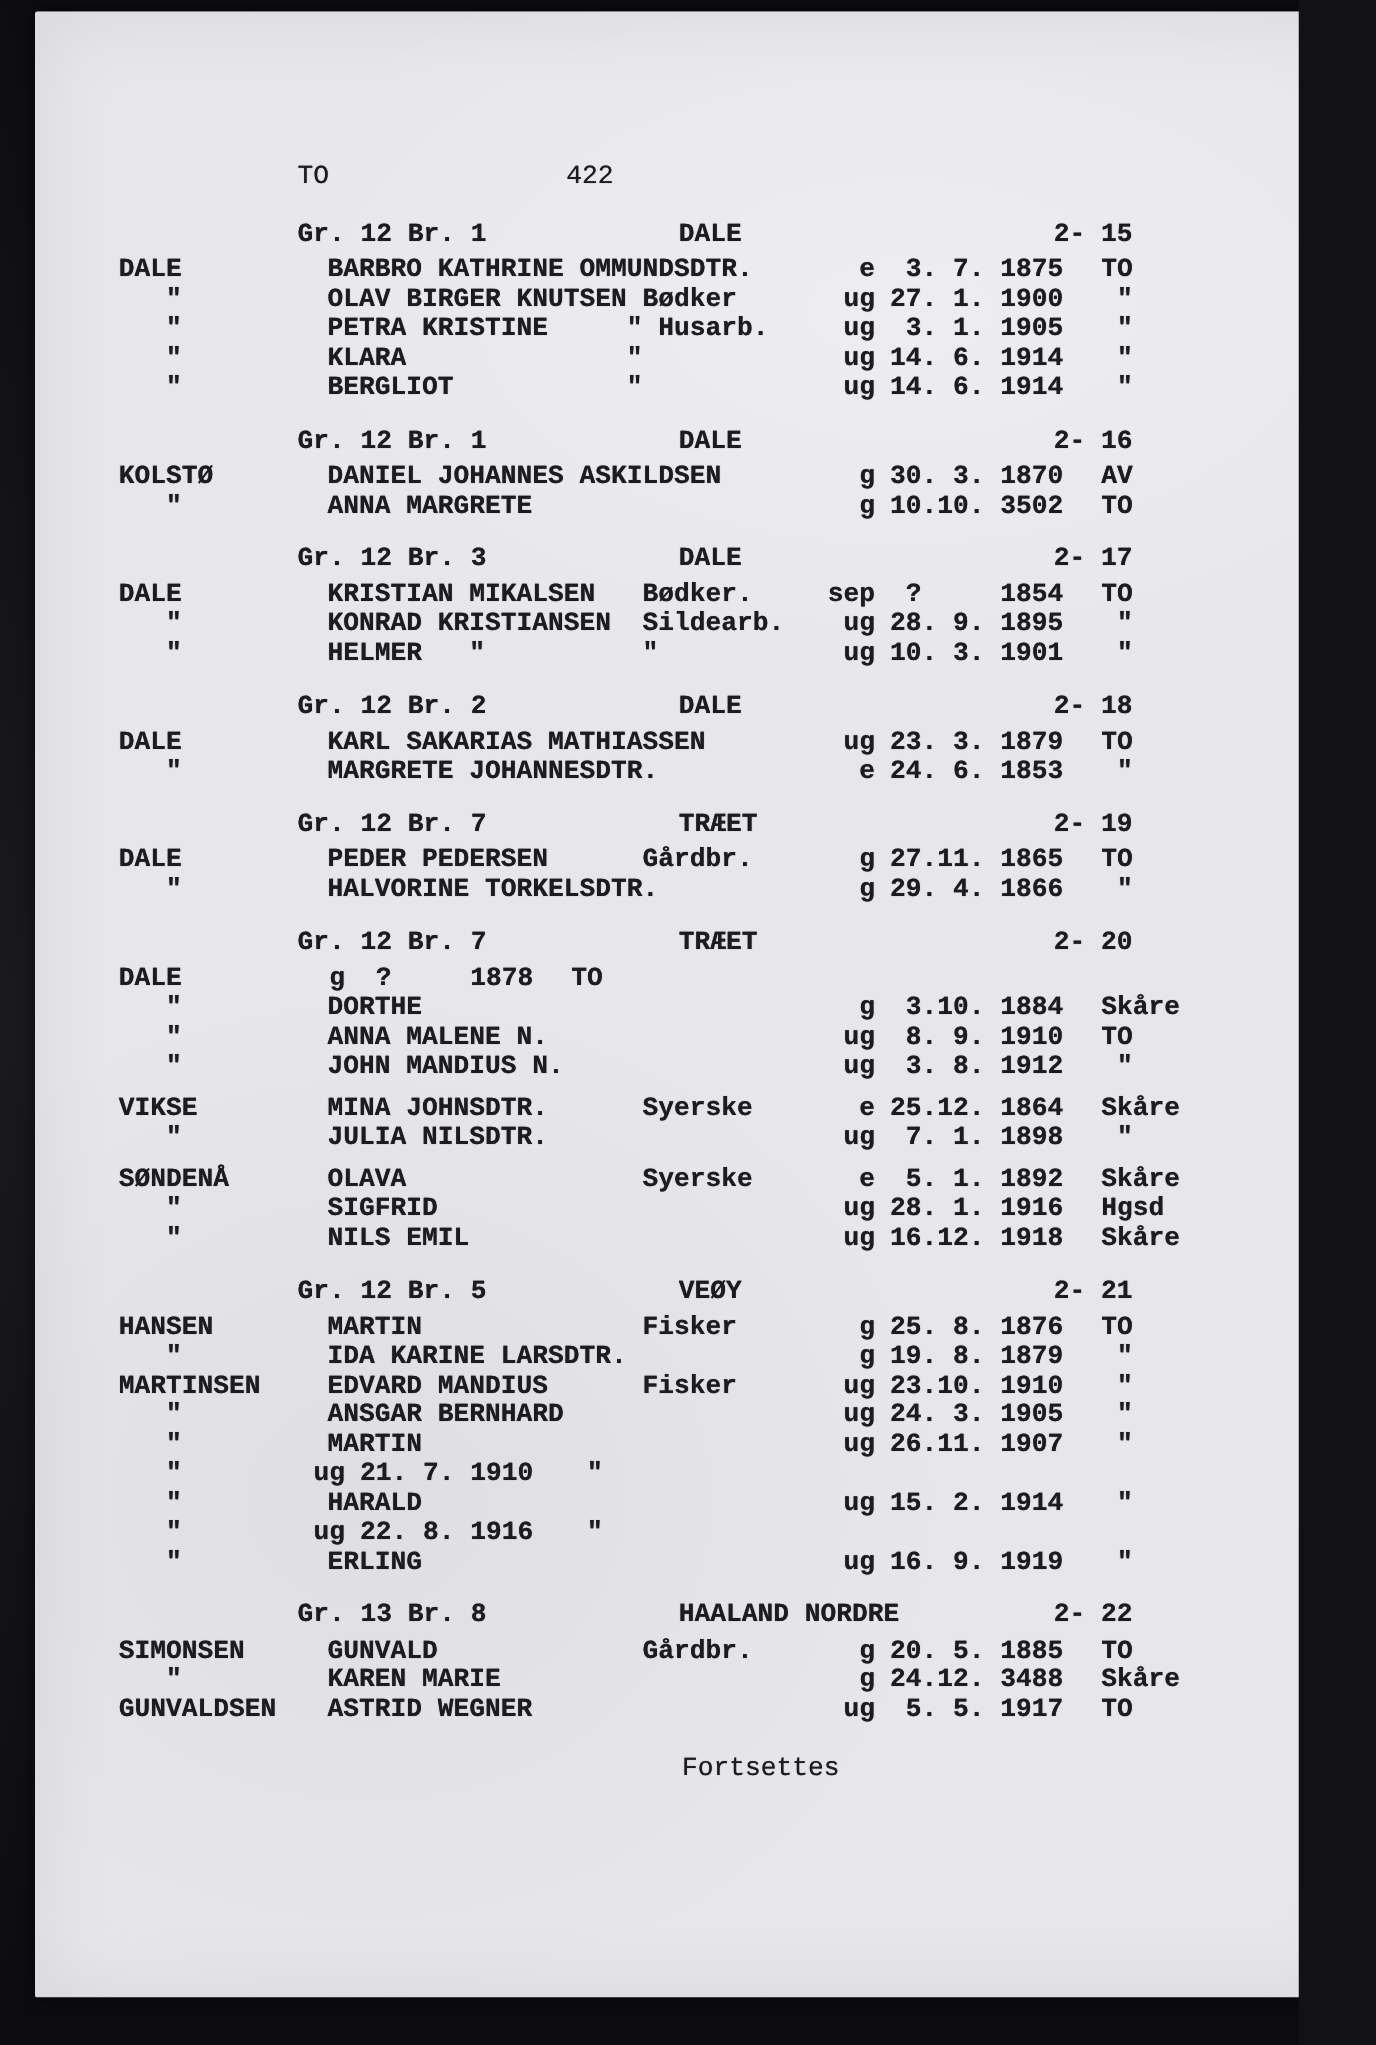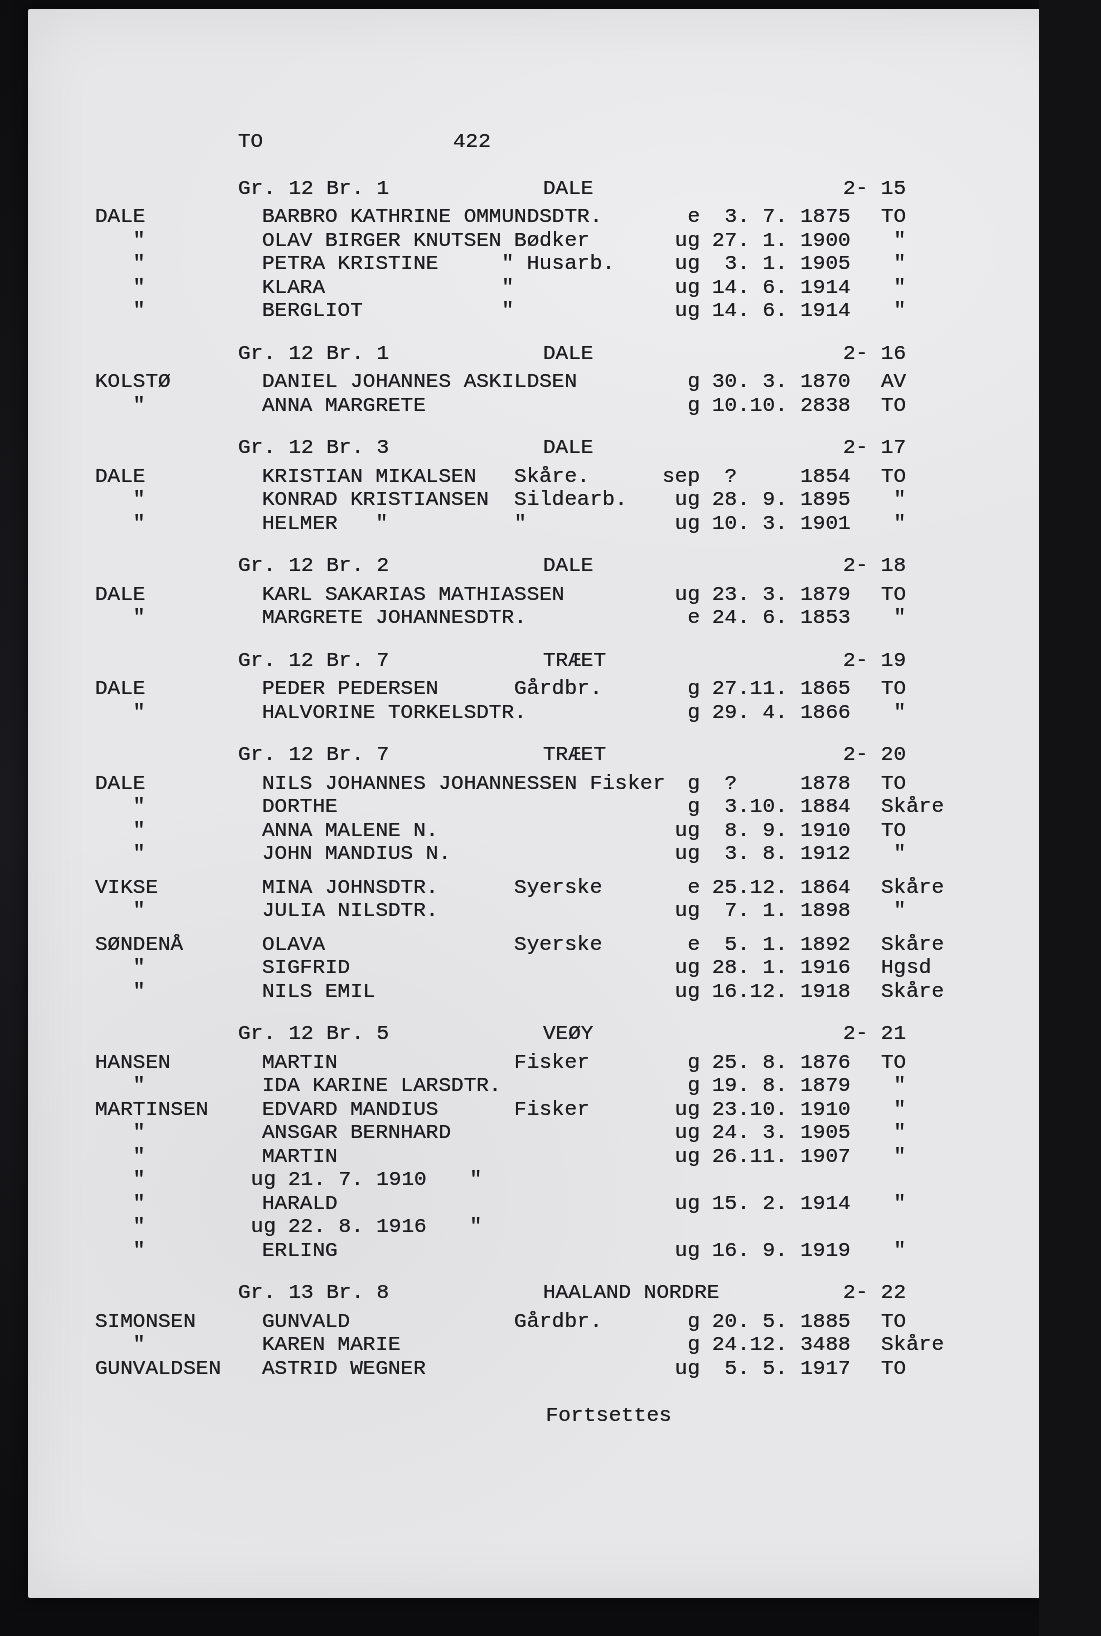--- a/index.html
+++ b/index.html
@@ -35,21 +35,21 @@
   .hdr-region { flex: 0 0 215px; }
   .row, .ghead { display: flex; white-space: pre; padding-left: 67px; }
   .row span, .ghead span { flex-shrink: 0; }
   .c-farm   { width: 143px; }
   .c-name   { width: 400px; margin-left: 24px; }
   .c-status { width: 38px; text-align: right; }
   .c-date   { width: 151px; padding-left: 12px; }
   .c-place  { padding-left: 30px; }
   .g-gr     { width: 305px; }
   .g-place  { width: 300px; }
-  .group { margin-top: 19px; }
+  .group { margin-top: 19px; font-weight: bold; }
   .group:first-child { margin-top: 23px; }
   .ghead { margin-bottom: 5px; }
   .gap { margin-top: 10px; align-items: flex-end; }
   .footer { padding-left: 425px; white-space: pre; margin-left: 17px; }
 </style>
 </head>
 <body>
 
 <div class="scan">
   <div class="paper">
@@ -64,41 +64,41 @@
           <div class="ghead"><span class="c-farm"></span><span class="g-gr">Gr. 12 Br. 1</span><span class="g-place">DALE</span><span class="g-ref">2- 15</span></div>
           <div class="row"><span class="c-farm">DALE</span><span class="c-name">BARBRO KATHRINE OMMUNDSDTR.</span><span class="c-status">e</span><span class="c-date"> 3. 7. 1875</span><span class="c-place">TO</span></div>
           <div class="row"><span class="c-farm">   "</span><span class="c-name">OLAV BIRGER KNUTSEN Bødker</span><span class="c-status">ug</span><span class="c-date">27. 1. 1900</span><span class="c-place"> "</span></div>
           <div class="row"><span class="c-farm">   "</span><span class="c-name">PETRA KRISTINE     " Husarb.</span><span class="c-status">ug</span><span class="c-date"> 3. 1. 1905</span><span class="c-place"> "</span></div>
           <div class="row"><span class="c-farm">   "</span><span class="c-name">KLARA              "</span><span class="c-status">ug</span><span class="c-date">14. 6. 1914</span><span class="c-place"> "</span></div>
           <div class="row"><span class="c-farm">   "</span><span class="c-name">BERGLIOT           "</span><span class="c-status">ug</span><span class="c-date">14. 6. 1914</span><span class="c-place"> "</span></div>
         </div>
         <div class="group">
           <div class="ghead"><span class="c-farm"></span><span class="g-gr">Gr. 12 Br. 1</span><span class="g-place">DALE</span><span class="g-ref">2- 16</span></div>
           <div class="row"><span class="c-farm">KOLSTØ</span><span class="c-name">DANIEL JOHANNES ASKILDSEN</span><span class="c-status">g</span><span class="c-date">30. 3. 1870</span><span class="c-place">AV</span></div>
-          <div class="row"><span class="c-farm">   "</span><span class="c-name">ANNA MARGRETE</span><span class="c-status">g</span><span class="c-date">10.10. 2838</span><span class="c-place">TO</span></div>
+          <div class="row"><span class="c-farm">   "</span><span class="c-name">ANNA MARGRETE</span><span class="c-status">g</span><span class="c-date">10.10. 3502</span><span class="c-place">TO</span></div>
         </div>
         <div class="group">
           <div class="ghead"><span class="c-farm"></span><span class="g-gr">Gr. 12 Br. 3</span><span class="g-place">DALE</span><span class="g-ref">2- 17</span></div>
-          <div class="row"><span class="c-farm">DALE</span><span class="c-name">KRISTIAN MIKALSEN   Skåre.</span><span class="c-status">sep</span><span class="c-date"> ?     1854</span><span class="c-place">TO</span></div>
+          <div class="row"><span class="c-farm">DALE</span><span class="c-name">KRISTIAN MIKALSEN   Bødker.</span><span class="c-status">sep</span><span class="c-date"> ?     1854</span><span class="c-place">TO</span></div>
           <div class="row"><span class="c-farm">   "</span><span class="c-name">KONRAD KRISTIANSEN  Sildearb.</span><span class="c-status">ug</span><span class="c-date">28. 9. 1895</span><span class="c-place"> "</span></div>
           <div class="row"><span class="c-farm">   "</span><span class="c-name">HELMER   "          "</span><span class="c-status">ug</span><span class="c-date">10. 3. 1901</span><span class="c-place"> "</span></div>
         </div>
         <div class="group">
           <div class="ghead"><span class="c-farm"></span><span class="g-gr">Gr. 12 Br. 2</span><span class="g-place">DALE</span><span class="g-ref">2- 18</span></div>
           <div class="row"><span class="c-farm">DALE</span><span class="c-name">KARL SAKARIAS MATHIASSEN</span><span class="c-status">ug</span><span class="c-date">23. 3. 1879</span><span class="c-place">TO</span></div>
           <div class="row"><span class="c-farm">   "</span><span class="c-name">MARGRETE JOHANNESDTR.</span><span class="c-status">e</span><span class="c-date">24. 6. 1853</span><span class="c-place"> "</span></div>
         </div>
         <div class="group">
           <div class="ghead"><span class="c-farm"></span><span class="g-gr">Gr. 12 Br. 7</span><span class="g-place">TRÆET</span><span class="g-ref">2- 19</span></div>
           <div class="row"><span class="c-farm">DALE</span><span class="c-name">PEDER PEDERSEN      Gårdbr.</span><span class="c-status">g</span><span class="c-date">27.11. 1865</span><span class="c-place">TO</span></div>
           <div class="row"><span class="c-farm">   "</span><span class="c-name">HALVORINE TORKELSDTR.</span><span class="c-status">g</span><span class="c-date">29. 4. 1866</span><span class="c-place"> "</span></div>
         </div>
         <div class="group">
           <div class="ghead"><span class="c-farm"></span><span class="g-gr">Gr. 12 Br. 7</span><span class="g-place">TRÆET</span><span class="g-ref">2- 20</span></div>
-          <div class="row"><span class="c-farm">DALE</span><span class="c-name">NILS JOHANNES JOHANNESSEN Fisker</span><span class="c-status">g</span><span class="c-date"> ?     1878</span><span class="c-place">TO</span></div>
+          <div class="row"><span class="c-farm">DALE</span><span class="c-status">g</span><span class="c-date"> ?     1878</span><span class="c-place">TO</span></div>
           <div class="row"><span class="c-farm">   "</span><span class="c-name">DORTHE</span><span class="c-status">g</span><span class="c-date"> 3.10. 1884</span><span class="c-place">Skåre</span></div>
           <div class="row"><span class="c-farm">   "</span><span class="c-name">ANNA MALENE N.</span><span class="c-status">ug</span><span class="c-date"> 8. 9. 1910</span><span class="c-place">TO</span></div>
           <div class="row"><span class="c-farm">   "</span><span class="c-name">JOHN MANDIUS N.</span><span class="c-status">ug</span><span class="c-date"> 3. 8. 1912</span><span class="c-place"> "</span></div>
           <div class="row gap"><span class="c-farm">VIKSE</span><span class="c-name">MINA JOHNSDTR.      Syerske</span><span class="c-status">e</span><span class="c-date">25.12. 1864</span><span class="c-place">Skåre</span></div>
           <div class="row"><span class="c-farm">   "</span><span class="c-name">JULIA NILSDTR.</span><span class="c-status">ug</span><span class="c-date"> 7. 1. 1898</span><span class="c-place"> "</span></div>
           <div class="row gap"><span class="c-farm">SØNDENÅ</span><span class="c-name">OLAVA               Syerske</span><span class="c-status">e</span><span class="c-date"> 5. 1. 1892</span><span class="c-place">Skåre</span></div>
           <div class="row"><span class="c-farm">   "</span><span class="c-name">SIGFRID</span><span class="c-status">ug</span><span class="c-date">28. 1. 1916</span><span class="c-place">Hgsd</span></div>
           <div class="row"><span class="c-farm">   "</span><span class="c-name">NILS EMIL</span><span class="c-status">ug</span><span class="c-date">16.12. 1918</span><span class="c-place">Skåre</span></div>
         </div>
         <div class="group">

